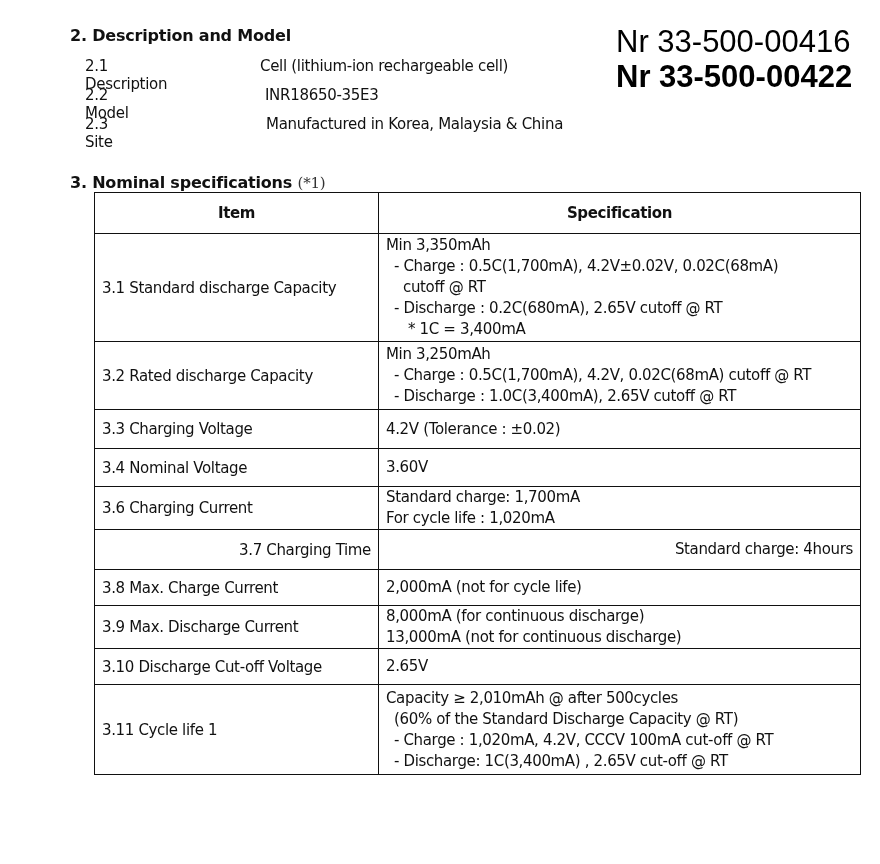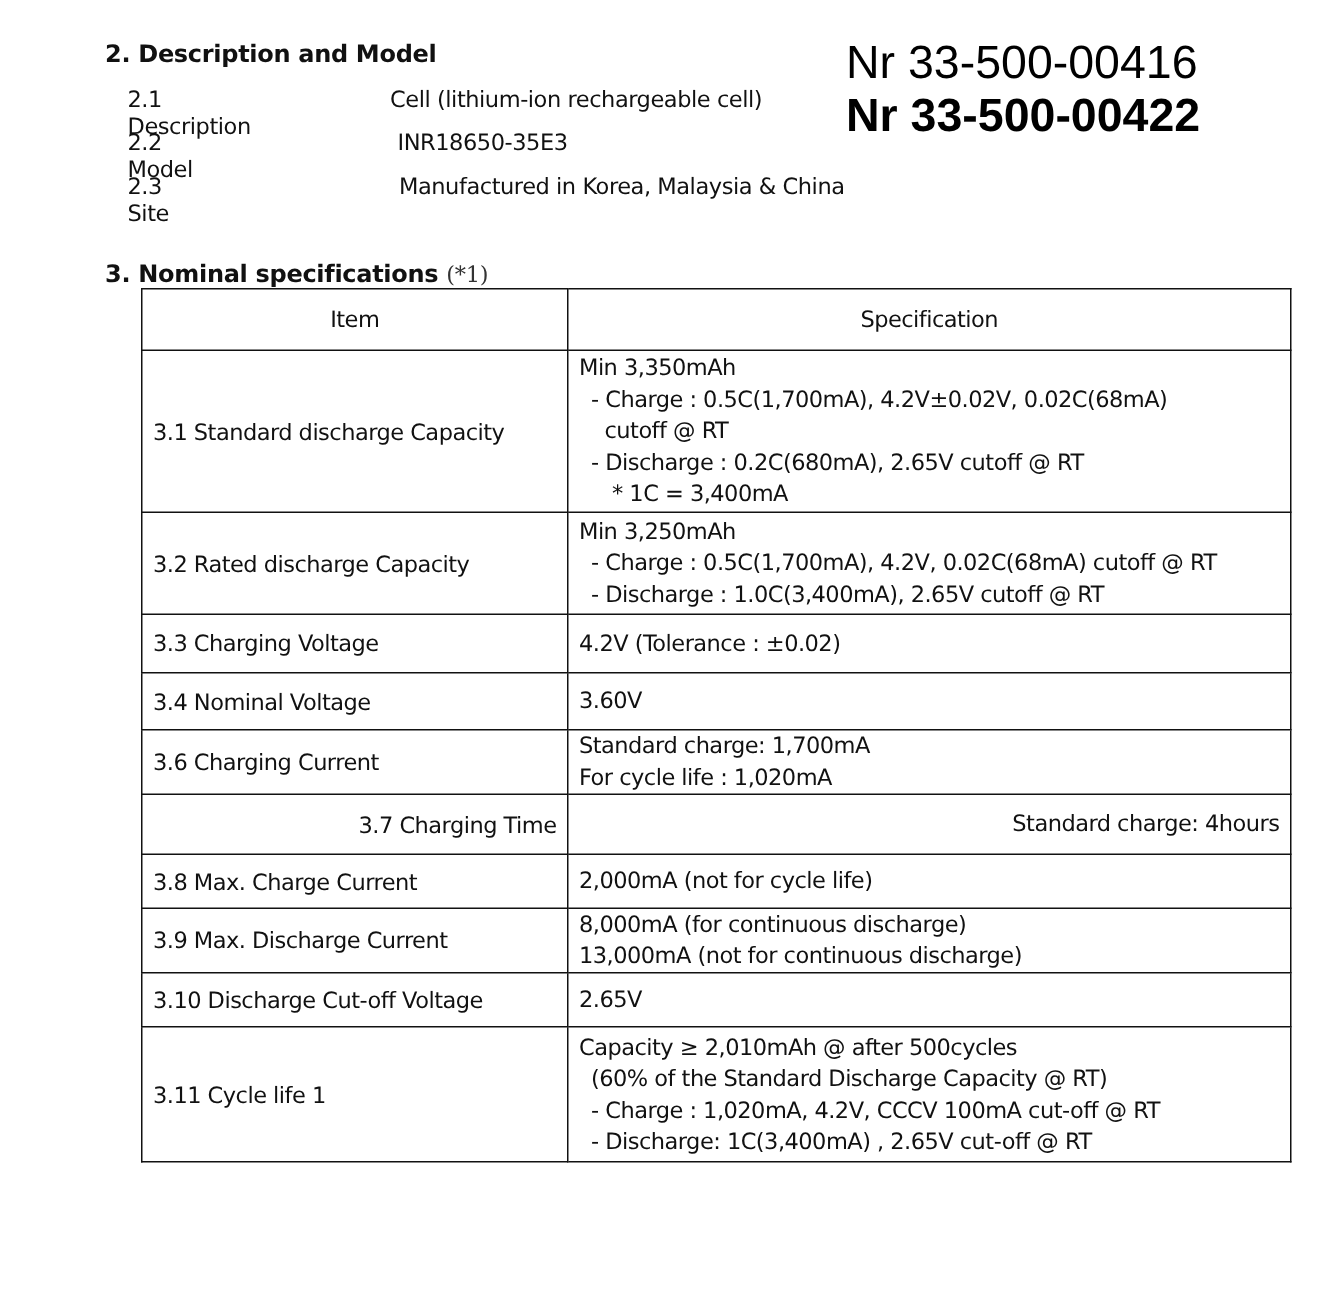--- a/index.html
+++ b/index.html
@@ -5,27 +5,27 @@
   html, body { margin: 0; padding: 0; background: #ffffff; }
   body { width: 880px; height: 864px; position: relative; overflow: hidden;
          font-family: "DejaVu Sans", sans-serif; color: #111; }
   .sec-title { position: absolute; font-weight: bold; font-size: 16px; letter-spacing: -0.2px; }
   .sec2 { left: 70px; top: 26px; }
   .sec3 { left: 70px; top: 173px; }
   .sec3 .note { font-weight: normal; font-family: "DejaVu Serif", serif; font-size: 15px; color: #333; }
   .desc-row { position: absolute; font-size: 15px; letter-spacing: -0.3px; }
   .desc-label { position: absolute; left: 85px; }
   .desc-val { position: absolute; white-space: nowrap; }
-  .nr { position: absolute; left: 564px; font-family: "Liberation Sans", sans-serif; font-size: 31px; color: #000; letter-spacing: 0px; }
+  .nr { position: absolute; left: 616px; font-family: "Liberation Sans", sans-serif; font-size: 31px; color: #000; letter-spacing: 0px; }
   .nr1 { top: 24px; }
   .nr2 { top: 59px; font-weight: bold; }
   table.spec { position: absolute; left: 94px; top: 192px; width: 767px; border-collapse: collapse;
                font-size: 15px; letter-spacing: -0.35px; }
   table.spec td, table.spec th { border: 1.5px solid #111; padding: 0 7px; vertical-align: middle; }
-  table.spec th { font-weight: normal; height: 40px; text-align: center; font-size: 15px; }
+  table.spec th { font-weight: bold; height: 40px; text-align: center; font-size: 15px; }
   td.item { width: 269px; }
   td.spec-cell { line-height: 21px; }
   .ln { display: block; white-space: nowrap; }
   .ind1 { padding-left: 8px; }
   .ind2 { padding-left: 17px; }
   .ind3 { padding-left: 22px; }
 </style>
 </head>
 <body>
 

